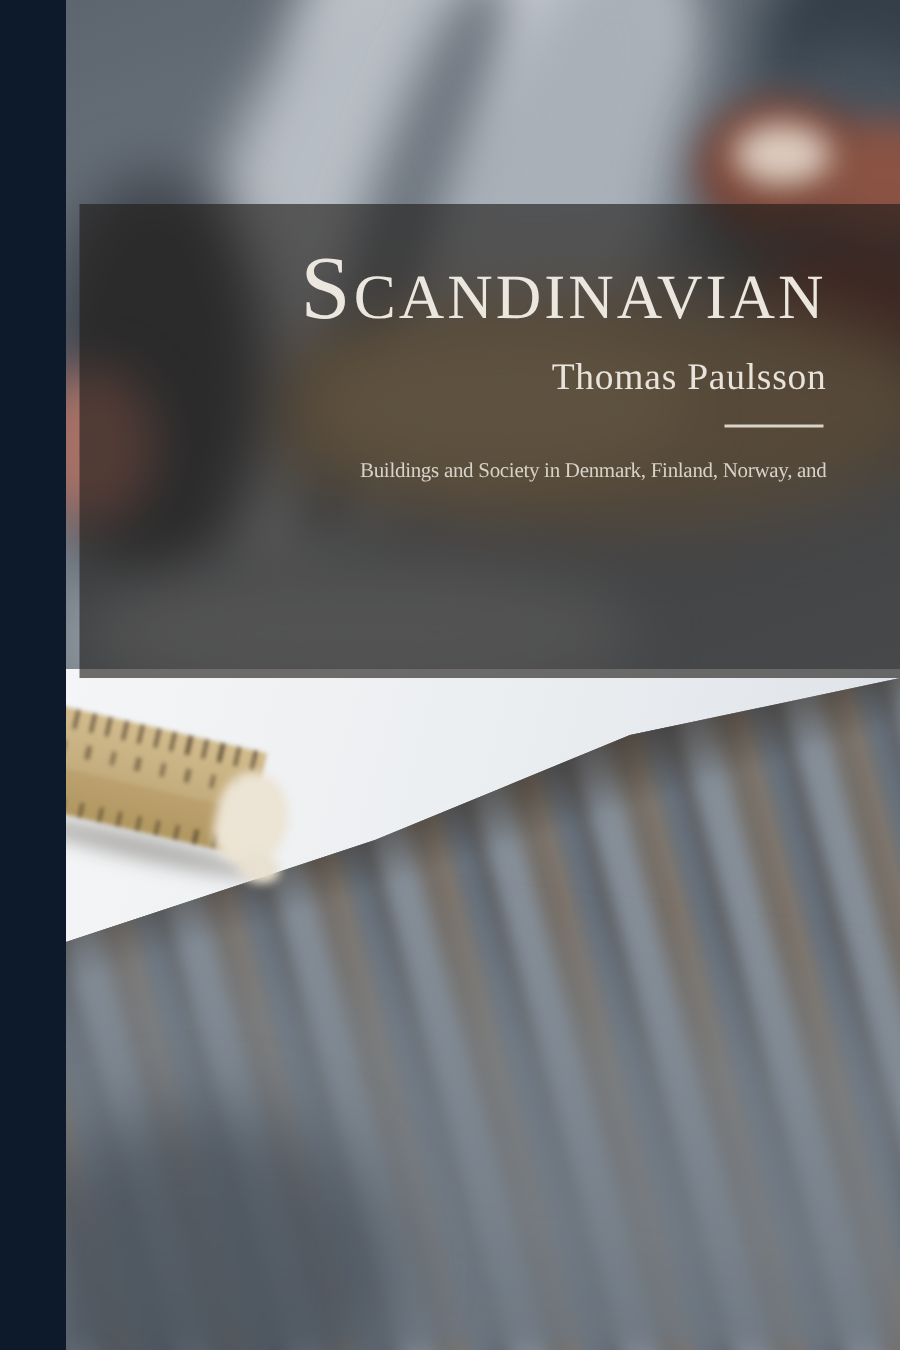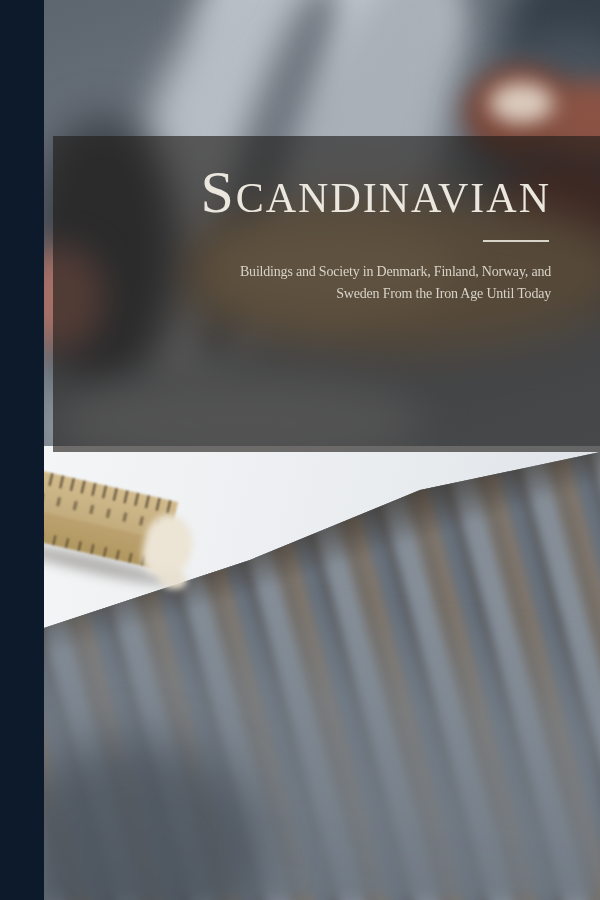--- a/index.html
+++ b/index.html
@@ -130,21 +130,21 @@
     <div class="ruler-shadow"></div>
     <div class="ruler-top"></div>
     <div class="ruler-front"></div>
     <div class="ruler-end"></div>
     <div class="ruler-foot"></div>
   </div>
 
   <div class="overlay">
     <div class="overlay-inner">
       <div class="title-line">Scandinavian</div>
+      <div class="author">Thomas Paulsson</div>
       <div class="divider"></div>
       <div class="subtitle-line first">Buildings and Society in Denmark, Finland, Norway, and</div>
-      <div class="subtitle-line">Sweden From the Iron Age Until Today</div>
     </div>
   </div>
 
   <div class="spine"></div>
 
 </div>
 
 </body></html>

